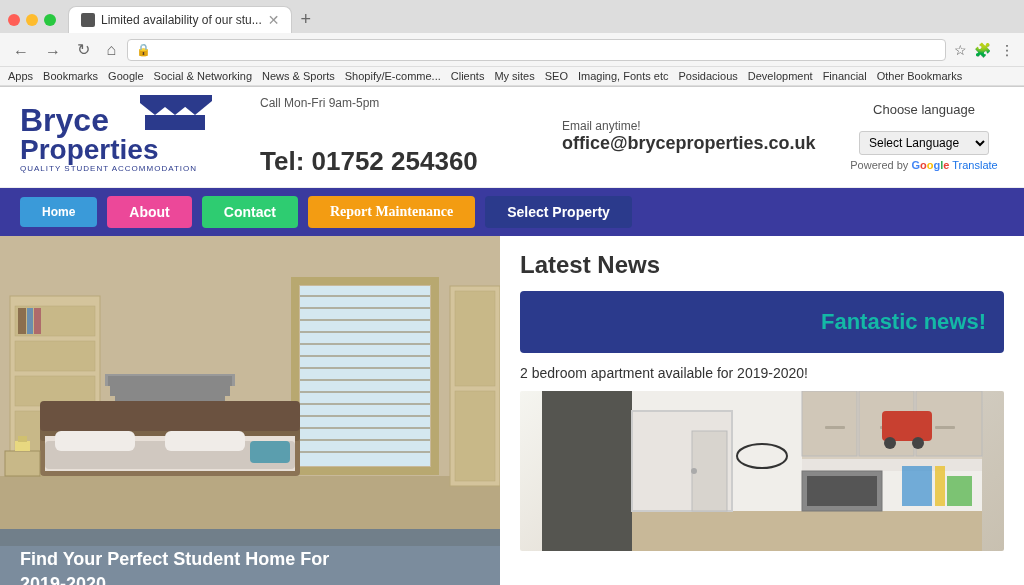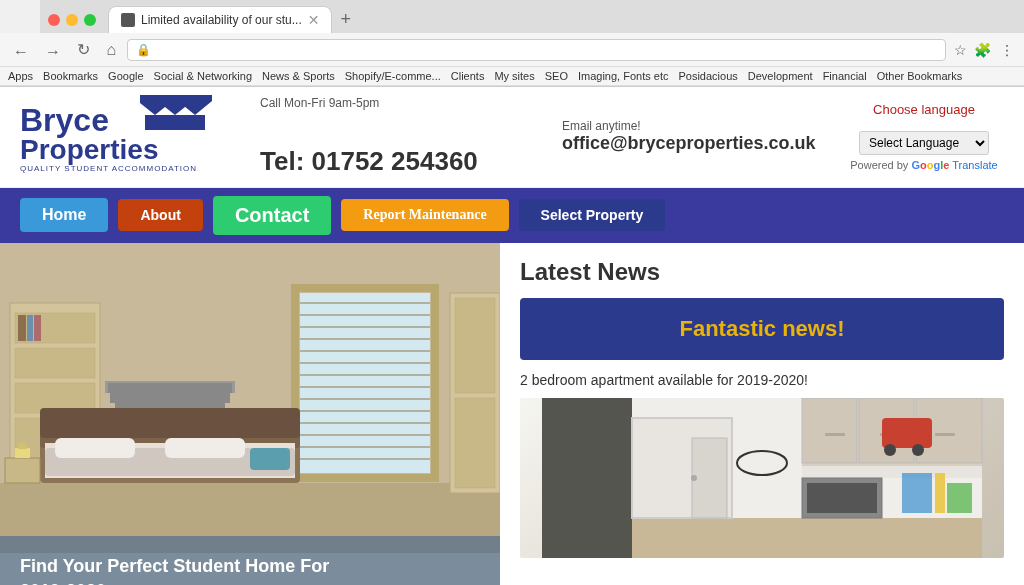--- a/index.html
+++ b/index.html
@@ -1,20 +1,20 @@
 <!DOCTYPE html>
 <html><head>
   <meta charset="utf-8">
   <style>
     * { margin: 0; padding: 0; box-sizing: border-box; }
     body { font-family: Arial, sans-serif; background: #e0e0e0; width: 1024px; height: 585px; overflow: hidden; }
 
     
     .browser-chrome { background: #f0f0f0; border-bottom: 1px solid #ccc; }
-    .tab-bar { background: #ddd; display: flex; align-items: center; padding: 6px 8px 0; gap: 4px; margin-left: 40px; }
+    .tab-bar { background: #ddd; display: flex; align-items: center; padding: 6px 8px 0; gap: 4px; }
     .tab { background: white; border-radius: 8px 8px 0 0; padding: 5px 12px; font-size: 12px; display: flex; align-items: center; gap: 6px; min-width: 180px; border: 1px solid #ccc; border-bottom: none; }
     .tab-favicon { width: 14px; height: 14px; background: #555; border-radius: 2px; display: inline-block; }
     .tab-title { font-size: 12px; color: #333; flex: 1; overflow: hidden; white-space: nowrap; text-overflow: ellipsis; }
     .tab-close { color: #999; font-size: 14px; cursor: pointer; }
     .new-tab-btn { background: none; border: none; font-size: 18px; color: #666; cursor: pointer; padding: 0 4px; }
     .traffic-lights { display: flex; gap: 6px; margin-right: 8px; align-items: center; }
     .tl { width: 12px; height: 12px; border-radius: 50%; }
     .tl-red { background: #ff5f57; }
     .tl-yellow { background: #febc2e; }
     .tl-green { background: #28c840; }
@@ -42,49 +42,49 @@
 
     .contact-area { flex: 1; display: flex; flex-direction: column; justify-content: center; padding-left: 20px; gap: 36px; }
     .call-text { font-size: 12px; color: #555; }
     .phone-number { font-size: 26px; font-weight: bold; color: #333; }
 
     .email-area { flex: 1; display: flex; flex-direction: column; justify-content: center; padding-left: 20px; }
     .email-label { font-size: 12px; color: #555; }
     .email-address { font-size: 18px; color: #333; font-weight: bold; }
 
     .translate-area { flex: 0 0 160px; display: flex; flex-direction: column; justify-content: center; align-items: center; padding: 4px; }
-    .choose-lang-label { font-size: 13px; color: #b91c1c; margin-bottom: 14px; }
+    .choose-lang-label { font-size: 13px; color: #404040; margin-bottom: 14px; }
     .lang-select { width: 130px; padding: 3px 5px; border: 1px solid #ccc; border-radius: 3px; font-size: 12px; }
     .powered-by { font-size: 11px; color: #666; margin-top: 4px; }
 
     
     .nav-bar { background: #3a3a9e; padding: 8px 20px; display: flex; gap: 10px; align-items: center; }
-    .nav-btn-home { background: #3a9ad9; color: white; border: none; padding: 8px 22px; border-radius: 4px; font-size: 16px; font-weight: bold; cursor: pointer; }
-    .nav-btn-about { background: #c2410c; color: white; border: none; padding: 8px 22px; border-radius: 4px; font-size: 14px; font-weight: bold; cursor: pointer; }
-    .nav-btn-contact { background: #2ecc71; color: white; border: none; padding: 8px 22px; border-radius: 4px; font-size: 20px; font-weight: bold; cursor: pointer; }
+    .nav-btn-home { background: #3a9ad9; color: white; border: none; padding: 8px 22px; border-radius: 4px; font-size: 12px; font-weight: bold; cursor: pointer; }
+    .nav-btn-about { background: #ec4899; color: white; border: none; padding: 8px 22px; border-radius: 4px; font-size: 14px; font-weight: bold; cursor: pointer; }
+    .nav-btn-contact { background: #2ecc71; color: white; border: none; padding: 8px 22px; border-radius: 4px; font-size: 14px; font-weight: bold; cursor: pointer; }
     .nav-btn-report { background: #f39c12; color: white; border: none; padding: 8px 22px; border-radius: 4px; font-size: 14px; font-weight: bold; cursor: pointer; font-family: Liberation Serif, serif; }
     .nav-btn-property { background: #2b3a8c; color: white; border: none; padding: 8px 22px; border-radius: 4px; font-size: 14px; font-weight: bold; cursor: pointer; }
 
     
     .main-content { display: flex; height: 380px; }
 
     
     .left-panel { width: 500px; position: relative; overflow: hidden; flex-shrink: 0; }
     .bedroom-image { width: 500px; height: 310px; background: linear-gradient(135deg, #c8b89a 0%, #d4c4a8 20%, #bfaf95 40%, #e8e0d0 60%, #f5f0e8 80%, #fff 100%); overflow: hidden; position: relative; }
     
     
     .bedroom-svg { position: absolute; top: 0; left: 0; width: 100%; height: 100%; }
 
     .caption-overlay { position: absolute; bottom: 0; left: 0; right: 0; background: rgba(100, 120, 140, 0.85); padding: 18px 20px; }
     .caption-text { color: white; font-size: 18px; font-weight: bold; text-align: left; line-height: 1.4; }
 
     
     .right-panel { flex: 1; padding: 15px 20px; overflow: hidden; }
     .latest-news-title { font-size: 24px; font-weight: bold; color: #333; margin-bottom: 12px; }
-    .news-banner { background: #2b3a8c; color: #eab308; padding: 18px; border-radius: 4px; margin-bottom: 12px; text-align: center; }
+    .news-banner { background: #2b3a8c; color: #14b8a6; padding: 18px; border-radius: 4px; margin-bottom: 12px; text-align: right; }
     .news-banner-text { font-size: 22px; font-weight: bold; }
     .news-subtitle { font-size: 14px; color: #333; margin-bottom: 10px; }
     .news-image { width: 100%; height: 160px; background: linear-gradient(135deg, #f5f5f0 0%, #e8e4dc 30%, #d4cfc5 60%, #c8c0b0 100%); border-radius: 2px; overflow: hidden; position: relative; }
   </style>
 </head>
 <body>
 
 <div class="browser-chrome">
 
   <div class="tab-bar">

